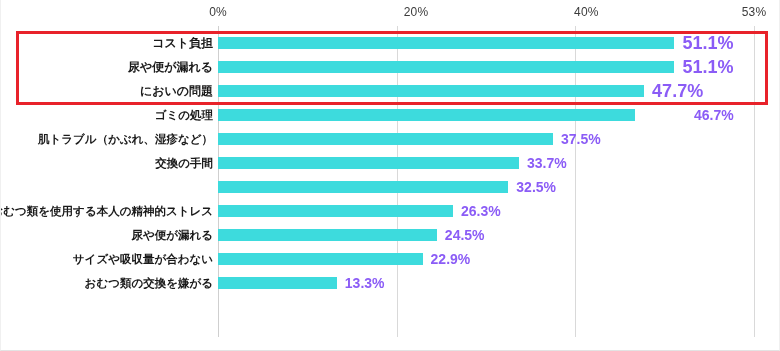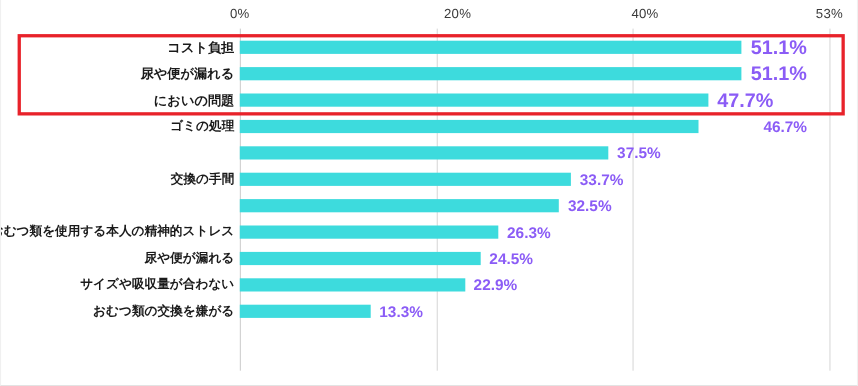--- a/index.html
+++ b/index.html
@@ -147,20 +147,21 @@
         <div class="cat-label">においの問題</div>
         <div class="bar" style="width: 426.12px; background: rgb(61, 219, 221);"></div>
         <div class="val-label" style="left: 651.12px;">47.7%</div>
       </div>
       <div class="row" style="top: 77px;">
         <div class="cat-label">ゴミの処理</div>
         <div class="bar" style="width: 417.187px; background: rgb(61, 219, 221);"></div>
         <div class="val-label" style="left: 677px; margin-left: 16px;">46.7%</div>
       </div>
       <div class="row" style="top: 101px;">
+        <div class="cat-label">肌トラブル（かぶれ、湿疹など）</div>
         <div class="bar" style="width: 335px; background: rgb(61, 219, 221);"></div>
         <div class="val-label" style="left: 560px;">37.5%</div>
       </div>
       <div class="row" style="top: 125px;">
         <div class="cat-label">交換の手間</div>
         <div class="bar" style="width: 301.053px; background: rgb(61, 219, 221);"></div>
         <div class="val-label" style="left: 526.053px;">33.7%</div>
       </div>
       <div class="row" style="top: 149px;">
         <div class="bar" style="width: 290.333px; background: rgb(61, 219, 221);"></div>

